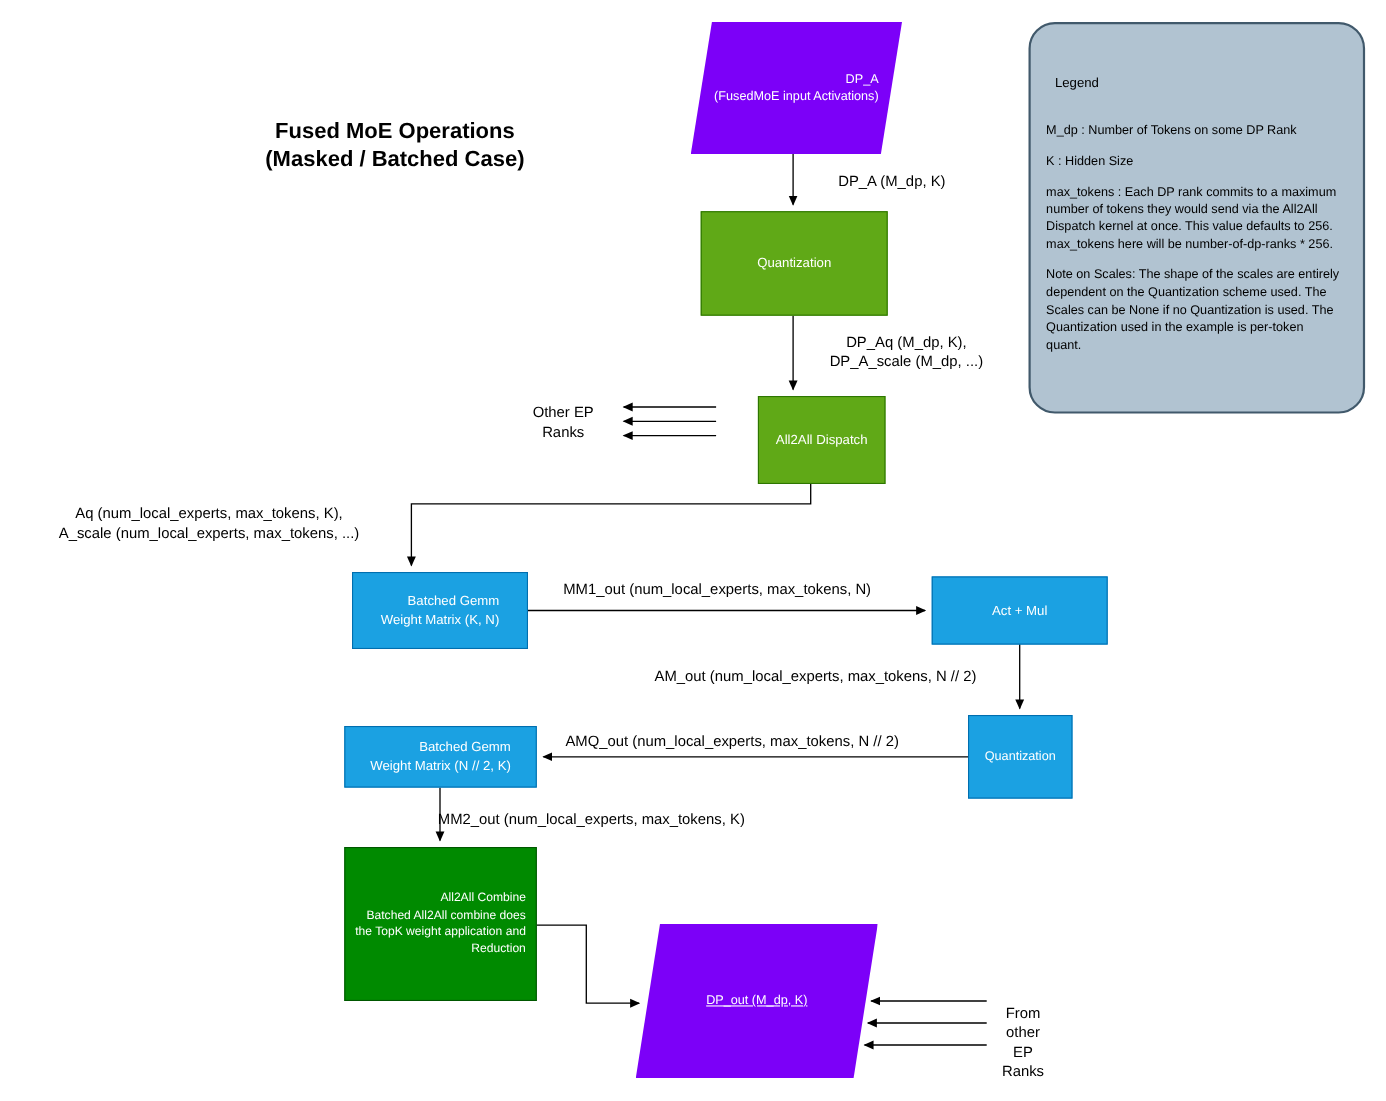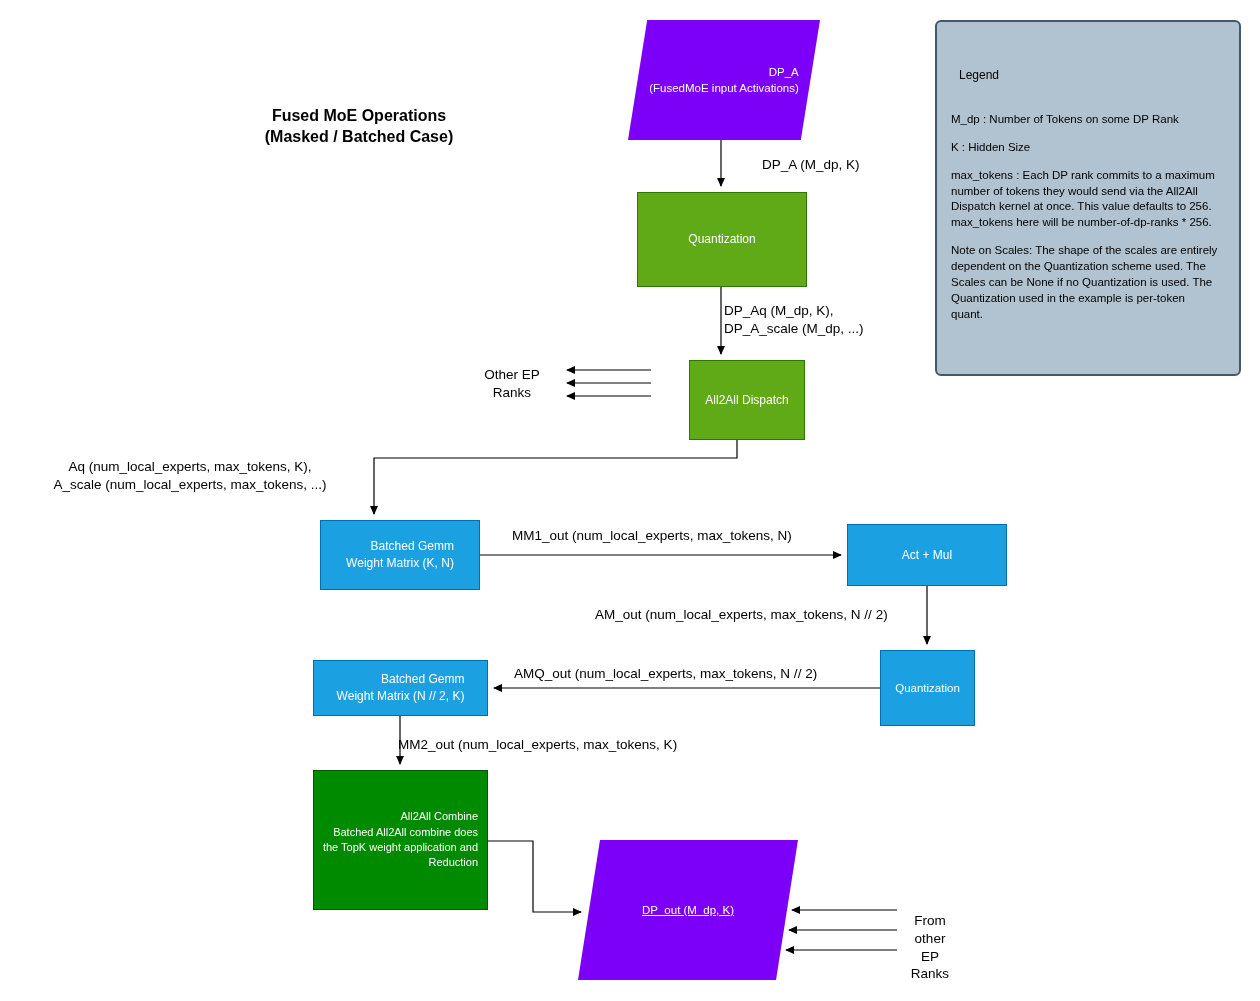--- a/index.html
+++ b/index.html
@@ -4,21 +4,21 @@
 <style>
   * { margin:0; padding:0; box-sizing:border-box; }
   html,body { background:#ffffff; font-family:"Liberation Sans", sans-serif; }
   .canvas { position:relative; width:1260px; height:1001px; background:#fff; overflow:hidden; }
   .edges { position:absolute; left:0; top:0; }
   .edges path { stroke:var(--arrow,#000); stroke-width:1.2; fill:none; }
   #arr path { fill:var(--arrow,#000); stroke:none; }
 
   .diagram-title {
     position:absolute; left:198px; top:106px; width:322px;
-    text-align:center; font-size:16px; font-weight:700; color:#000;
+    text-align:center; font-size:20px; font-weight:700; color:#000;
     line-height:1.3; white-space:pre-line;
   }
 
   .node {
     position:absolute; display:flex; align-items:center; justify-content:center;
     text-align:right; color:#fff; font-size:12px; line-height:1.4; white-space:pre-line;
   }
   .green  { background:var(--green-node,#60A917); border:1px solid var(--green-node-border,#2D7600); }
   .blue   { background:var(--blue-node,#1BA1E2);  border:1px solid var(--blue-node-border,#006EAF); }
   .dgreen { background:var(--dark-green-node,#008A00); border:1px solid var(--dark-green-node-border,#005700); }
@@ -31,33 +31,33 @@
   .n-actmul   { left:847px; top:524px; width:160px; height:62px;  }
   .n-quant2   { left:880px; top:650px; width:95px;  height:76px;  font-size:11.5px; }
   .n-gemm2    { left:313px; top:660px; width:175px; height:56px;  }
   .n-combine  { left:313px; top:770px; width:175px; height:140px; font-size:11px; }
   .n-dpout    { left:578px; top:840px; width:220px; height:140px;text-decoration:underline; }
 
   .elabel {
     position:absolute; color:#000; font-size:13.5px; line-height:1.32; white-space:pre-line;
   }
   .l-dpa   { left:762px; top:156px; }
-  .l-dpaq  { left:724px; top:302px; width:200px; }
+  .l-dpaq  { left:724px; top:302px; width:200px; text-align:center; }
   .l-otherep { left:462px; top:366px; width:100px; text-align:center; }
   .l-aq    { left:25px;  top:458px; width:330px; text-align:center; }
   .l-mm1   { left:512px; top:527px; }
   .l-am    { left:595px; top:606px; }
   .l-amq   { left:514px; top:665px; }
   .l-mm2   { left:398px; top:736px; }
   .l-fromep{ left:902px; top:912px; width:56px; text-align:center; }
 
   .legend {
     position:absolute; left:935px; top:20px; width:306px; height:356px;
     background:var(--legend-fill,#B1C3D1); border:2px solid var(--legend-border,#41596B);
-    border-radius:6px; padding:46px 20px 0 14px; color:#000;
+    border-radius:24px; padding:46px 20px 0 14px; color:#000;
   }
   .legend-title { font-size:12px; margin-left:8px; margin-bottom:30px; }
   .legend-item  { font-size:11.5px; line-height:1.38; margin-bottom:12px; }
 </style>
 </head>
 <body>
 
 <div class="canvas">
 
   <svg class="edges" width="1260" height="1001" viewBox="0 0 1260 1001">

